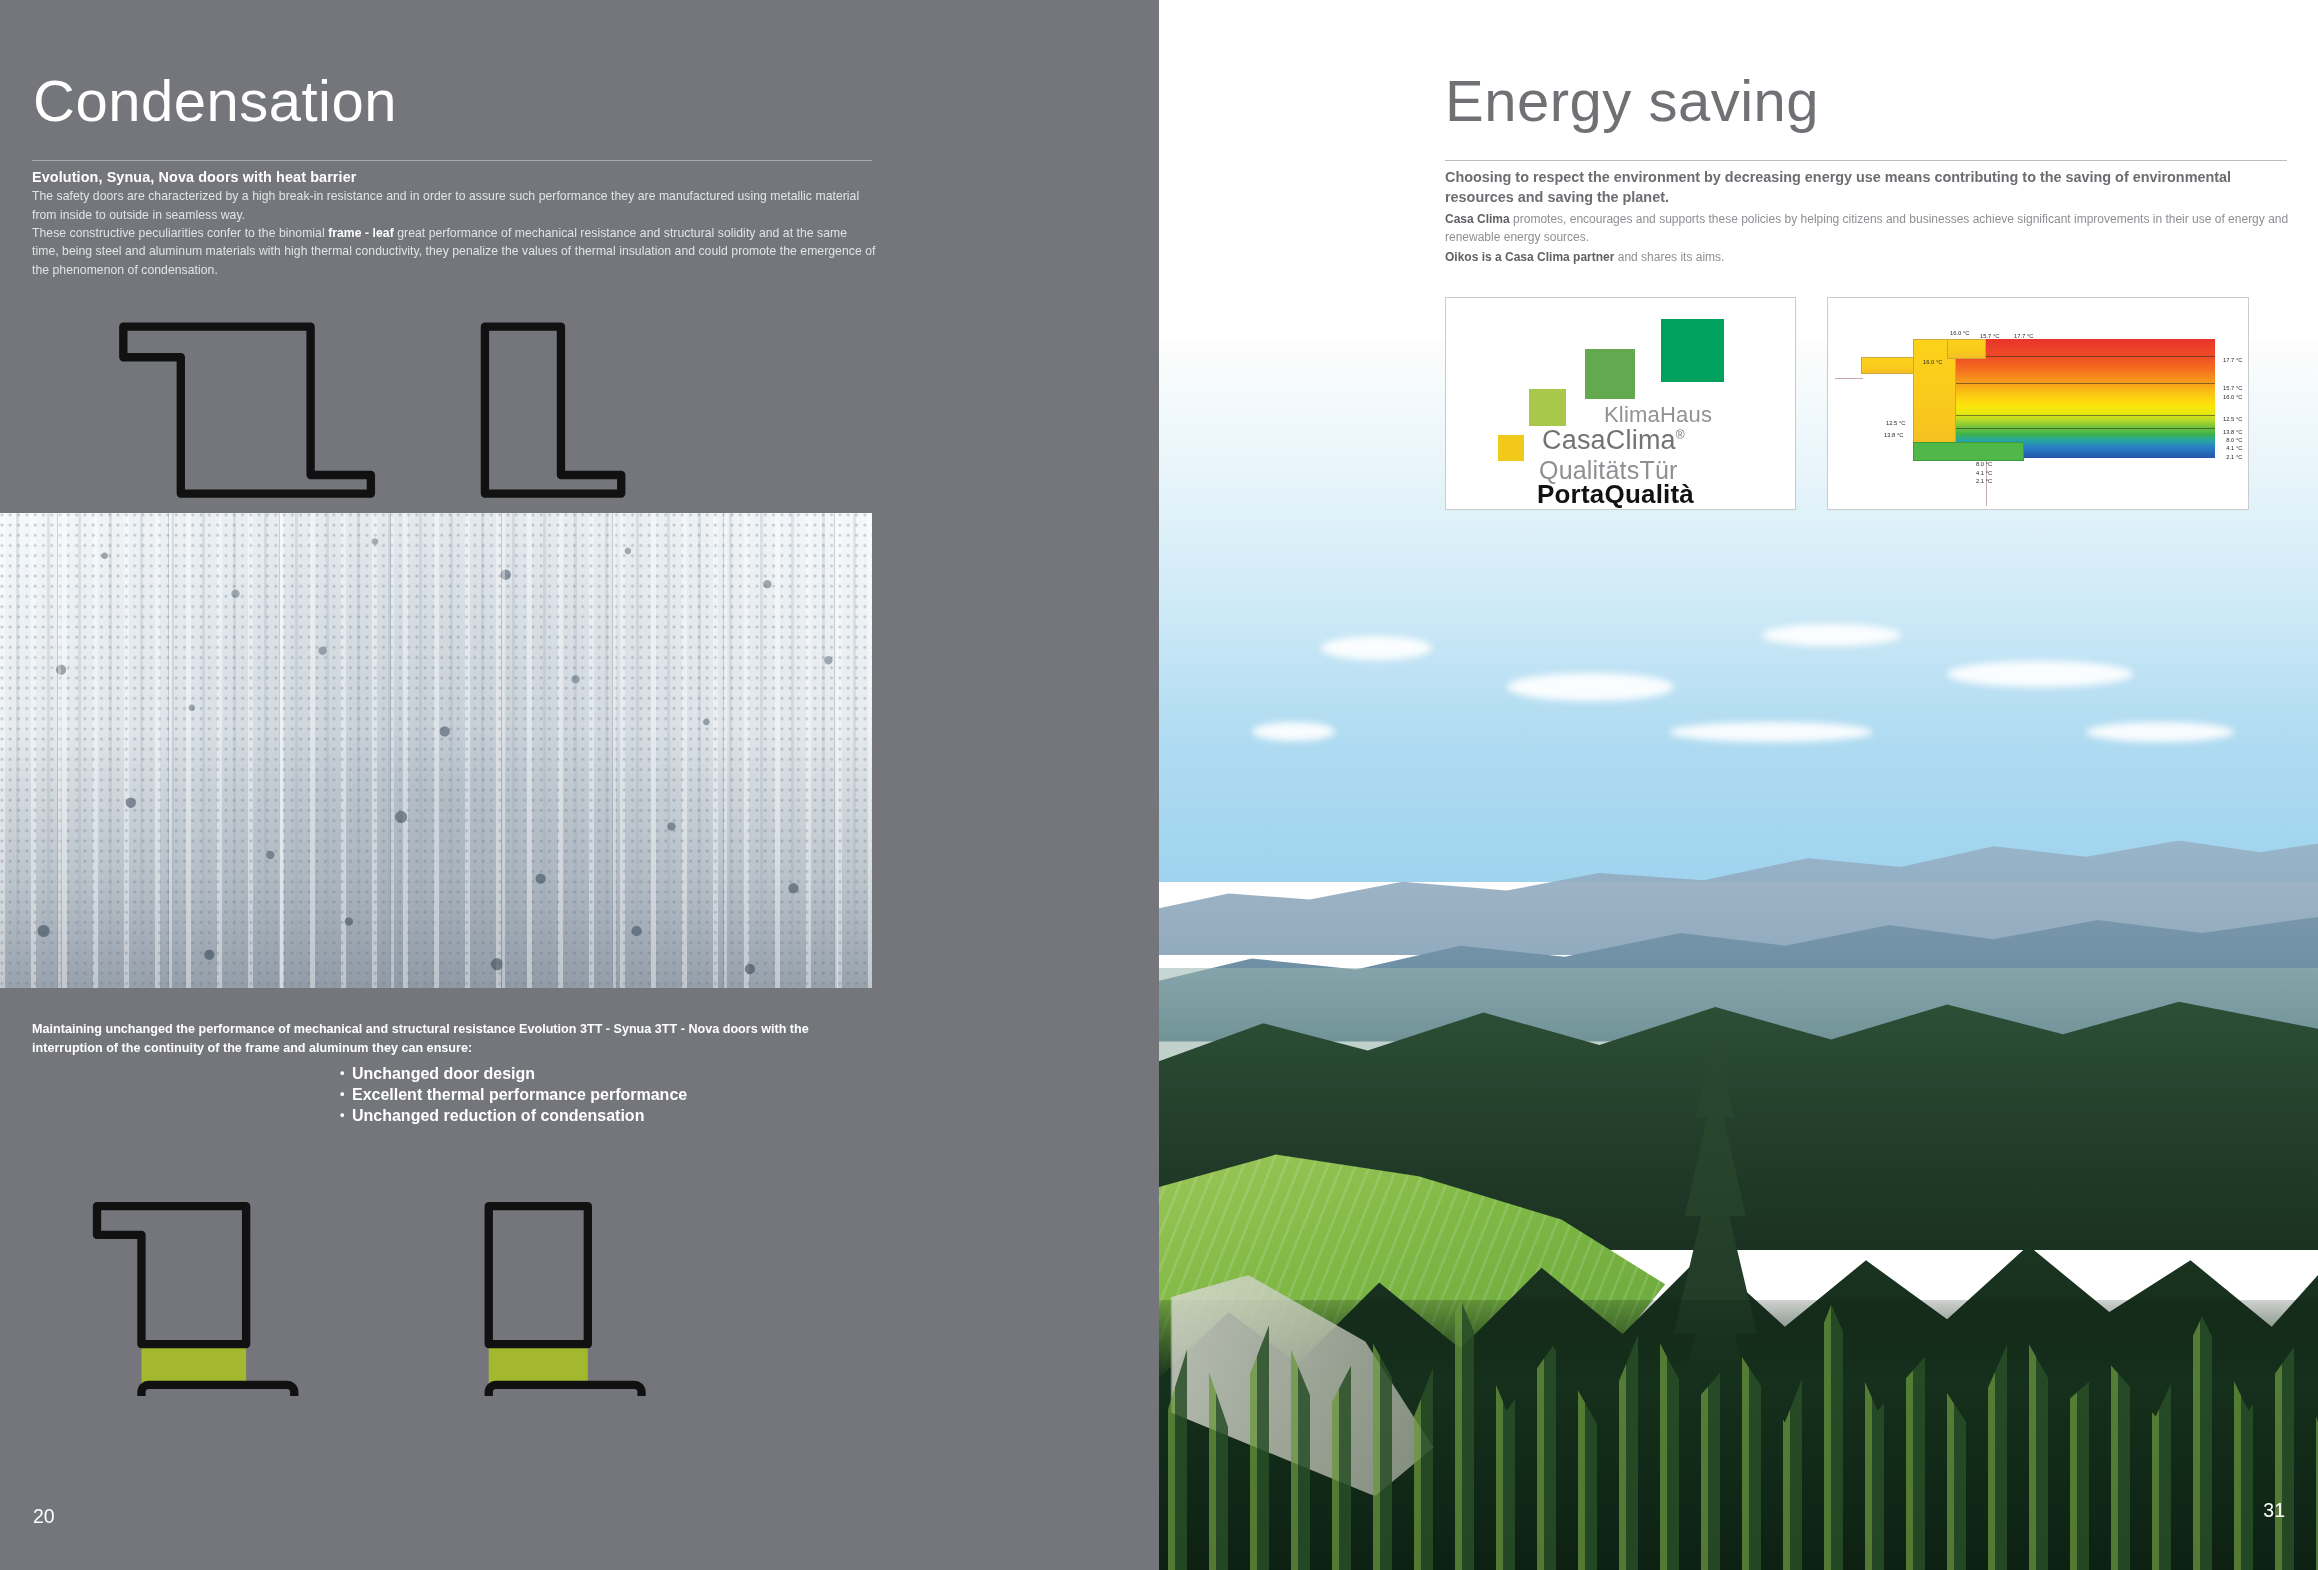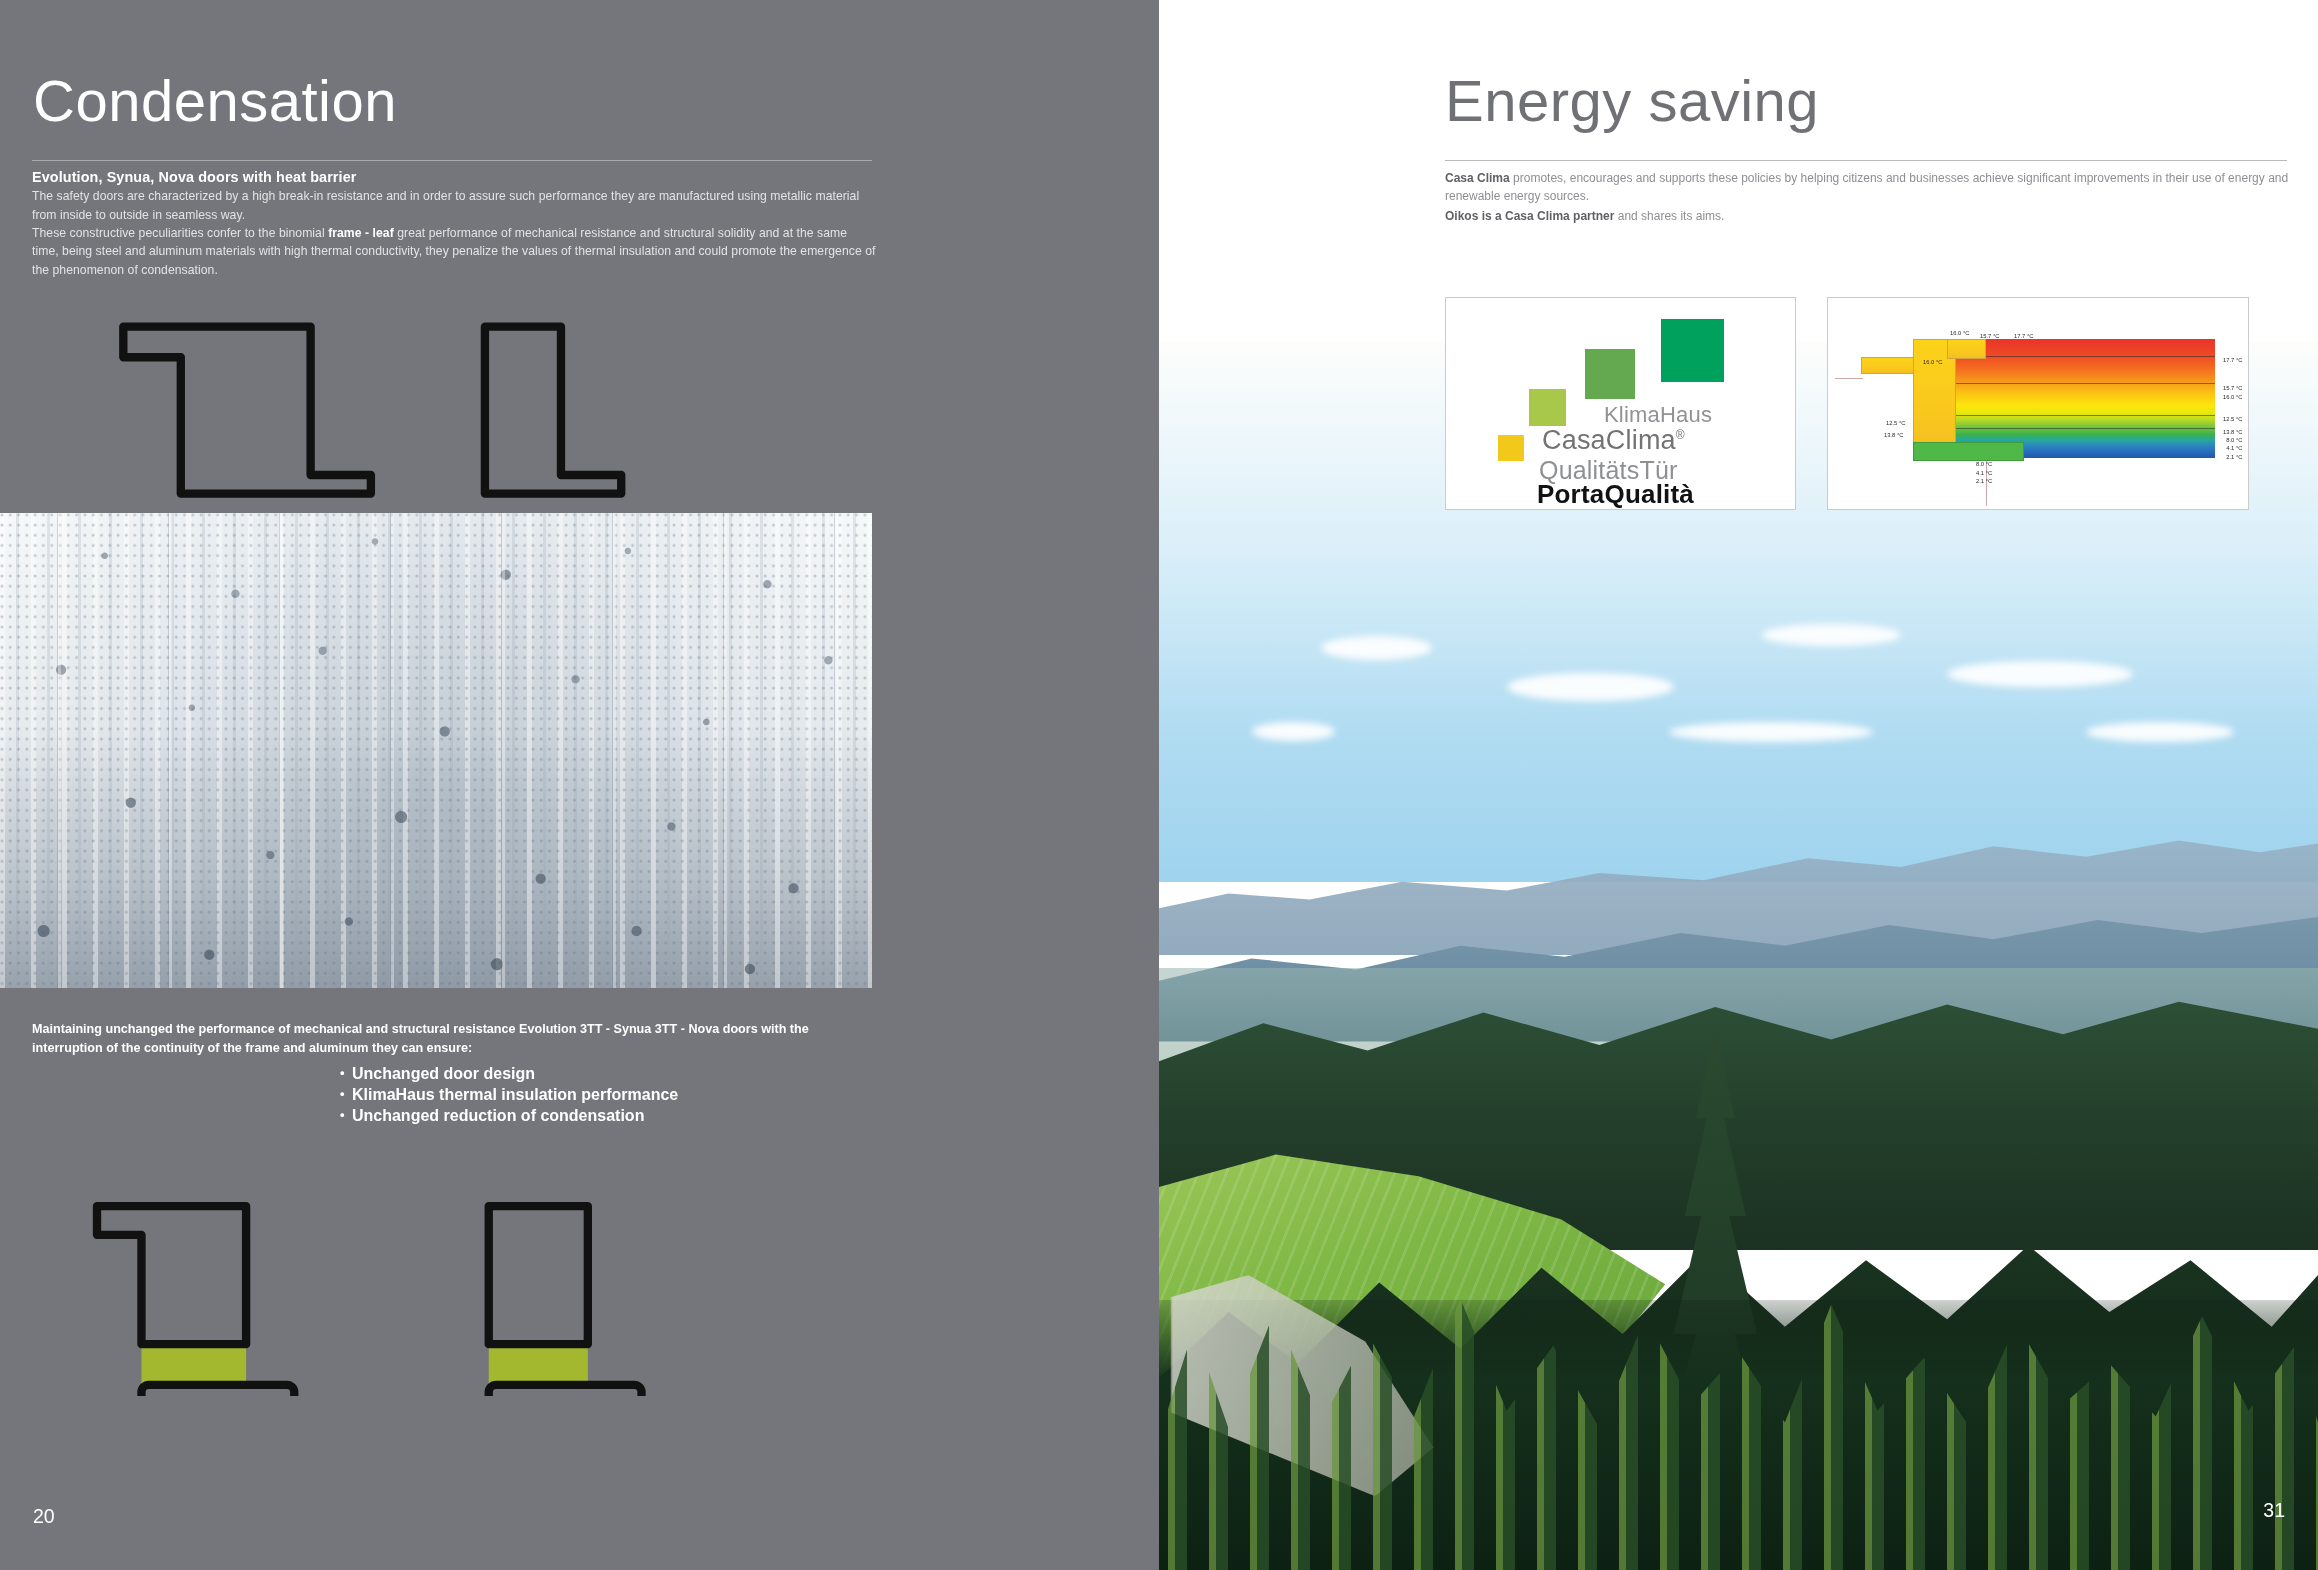--- a/index.html
+++ b/index.html
@@ -339,21 +339,21 @@
       <div class="streaks"></div>
       <div class="drops-fine"></div>
       <div class="drops"></div>
       <div class="runnels"></div>
     </div>
 
     <div class="ensure-block">
       <div class="intro">Maintaining unchanged the performance of mechanical and structural resistance Evolution 3TT - Synua 3TT - Nova doors with the interruption of the continuity of the frame and aluminum they can ensure:</div>
       <ul>
         <li>Unchanged door design</li>
-        <li>KlimaHaus thermal insulation performance</li>
+        <li>Excellent thermal performance performance</li>
         <li>Unchanged reduction of condensation</li>
       </ul>
     </div>
 
     <div class="profiles-bottom">
       <svg width="1159" height="213" viewBox="0 0 1250 230">
 
         <rect x="152" y="172" width="113" height="45" fill="#a3b82e"></rect>
         <rect x="527" y="172" width="107" height="45" fill="#a3b82e"></rect>
         <g fill="none" stroke="#111" stroke-width="9" stroke-linejoin="round" stroke-linecap="round">
@@ -394,20 +394,21 @@
       <div class="bigtree"></div>
       <div class="foreground"></div>
       <div class="path"></div>
       <div class="fg-conifers"></div>
     </div>
 
     <h1 class="title-right">Energy saving</h1>
     <div class="rule-right"></div>
 
     <div class="sub-right">
+      <div class="lead">Choosing to respect the environment by decreasing energy use means contributing to the saving of environmental resources and saving the planet.</div>
       <div class="body">
         <b>Casa Clima</b><span> promotes, encourages and supports these policies by helping citizens and businesses achieve significant improvements in their use of energy and renewable energy sources.</span>
       </div>
       <div class="body">
         <b>Oikos is a Casa Clima partner</b><span> and shares its aims.</span>
       </div>
     </div>
 
     <div class="panels">
 

